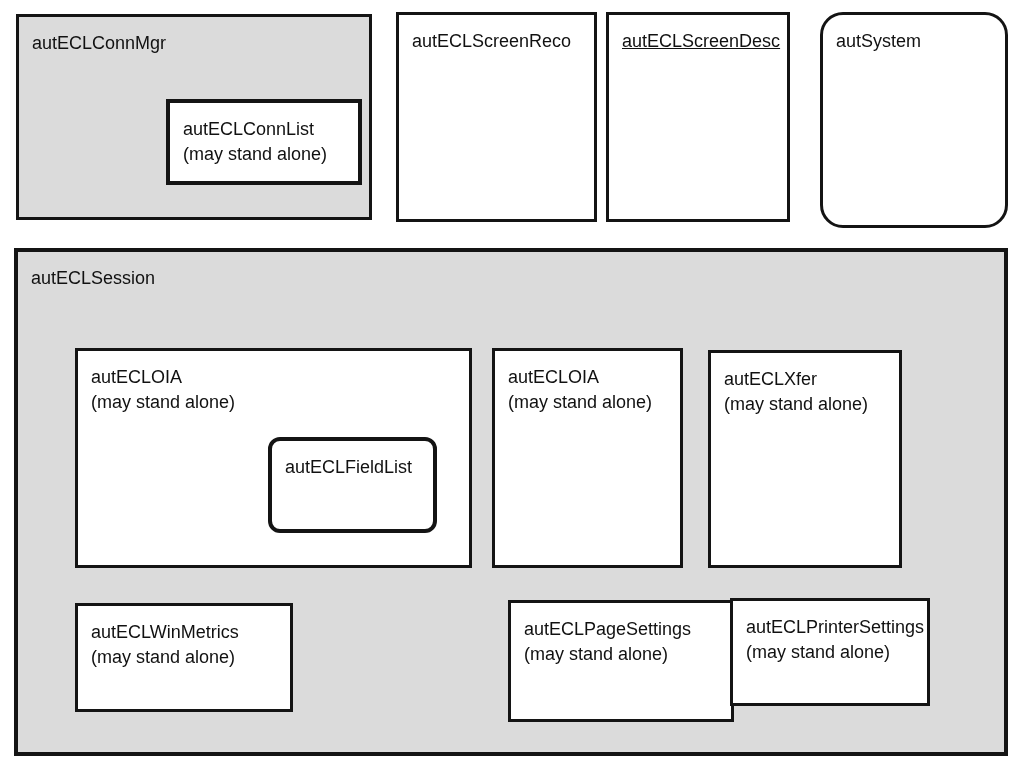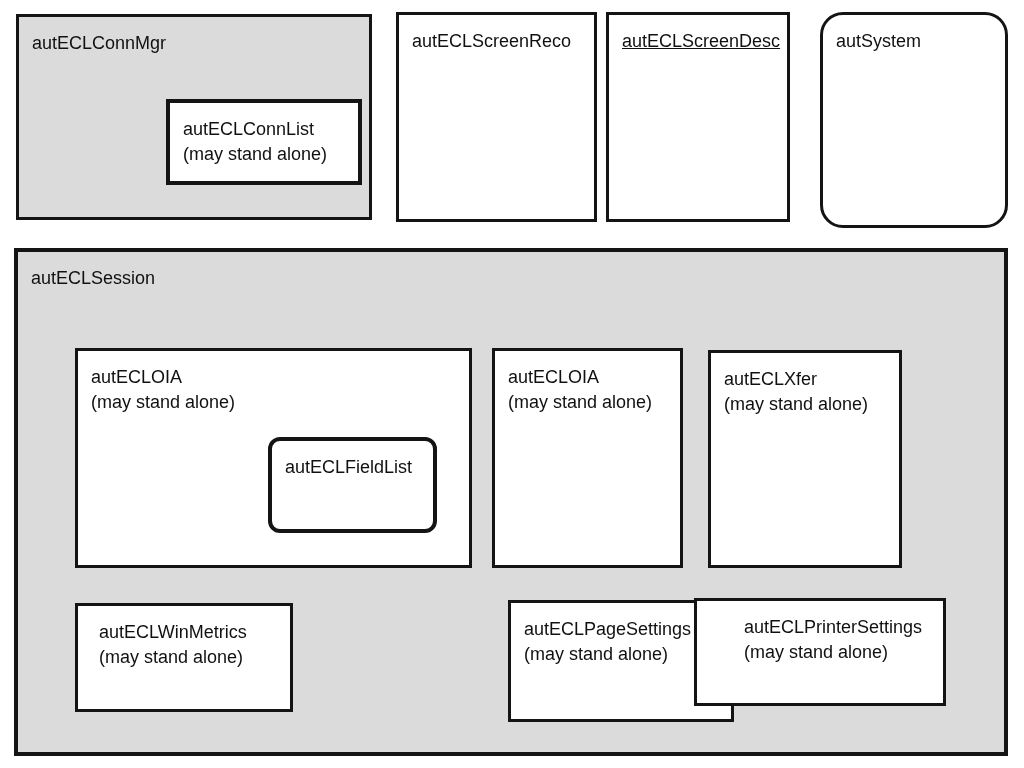--- a/index.html
+++ b/index.html
@@ -35,23 +35,23 @@
   #b-screendesc{left:606px;top:12px;width:184px;height:210px;text-decoration:underline;}
   #b-system{left:820px;top:12px;width:188px;height:216px;border-radius:23px;}
 
   
   #b-session{left:14px;top:248px;width:994px;height:508px;}
 
   
   #b-ps{left:57px;top:96px;width:397px;height:220px;}
   #b-oia{left:474px;top:96px;width:191px;height:220px;}
   #b-xfer{left:690px;top:98px;width:194px;height:218px;}
-  #b-winmetrics{left:57px;top:351px;width:218px;height:109px;padding-left:8px;}
+  #b-winmetrics{left:57px;top:351px;width:218px;height:109px;}
   #b-pagesettings{left:490px;top:348px;width:226px;height:122px;}
-  #b-printersettings{left:676px;top:346px;width:252px;height:108px;padding-left:34px;}
+  #b-printersettings{left:712px;top:346px;width:200px;height:108px;}
 
   
   #b-fieldlist{left:190px;top:86px;width:169px;height:96px;border-radius:12px;}
 </style>
 </head>
 <body>
 
 <div class="page">
 
   <div class="box gray" id="b-connmgr">

